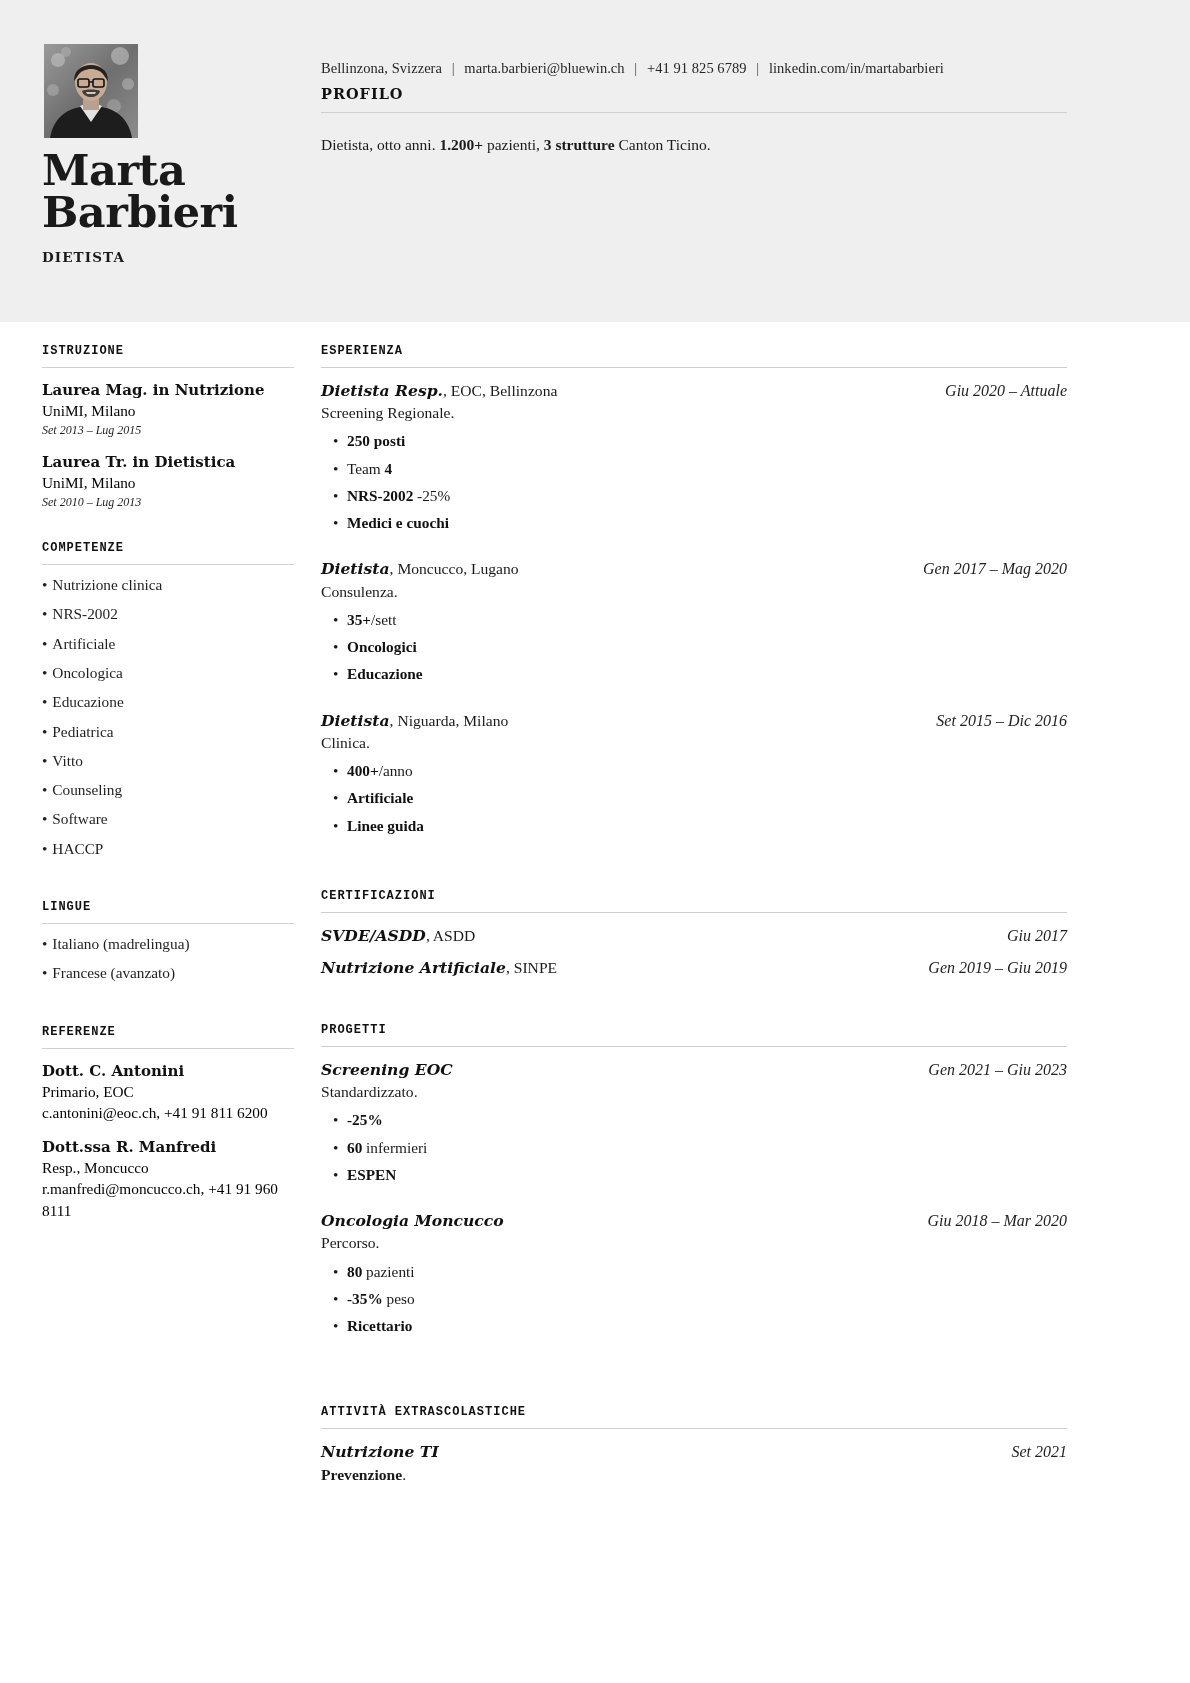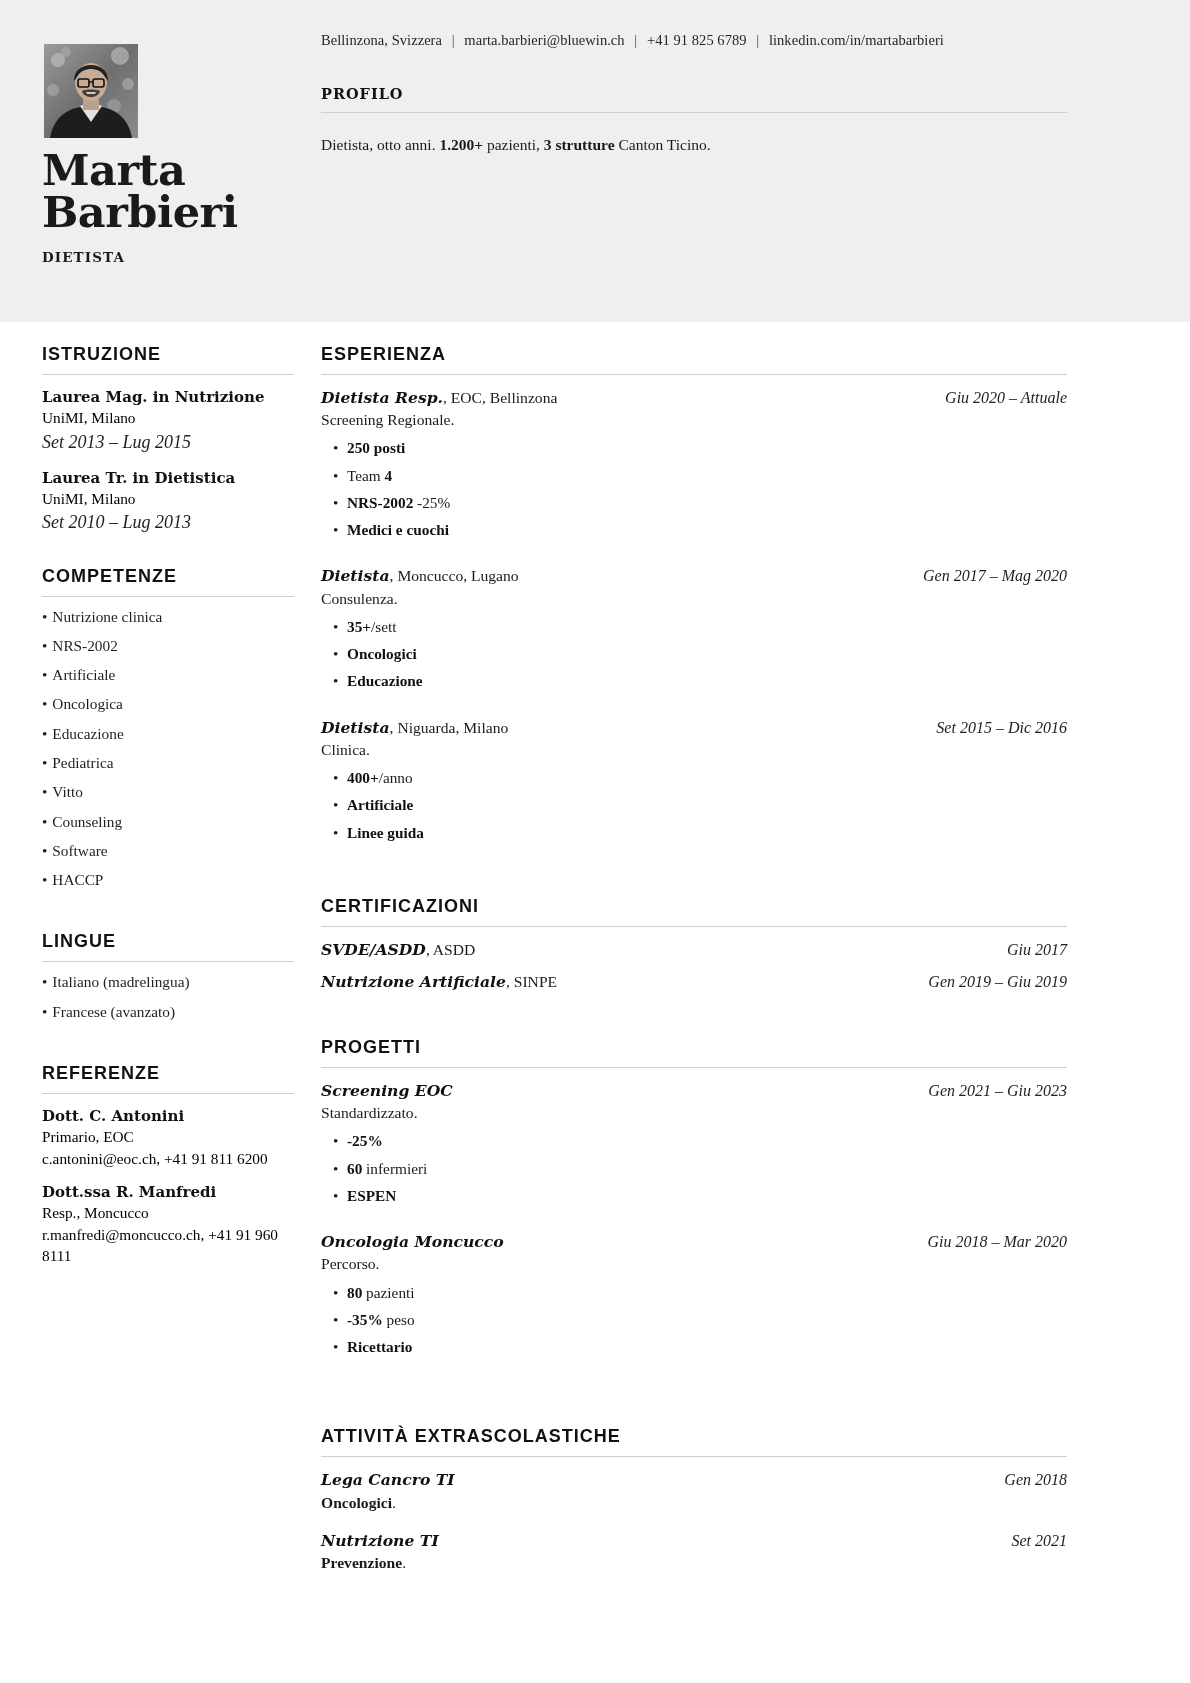--- a/index.html
+++ b/index.html
@@ -61,21 +61,21 @@
     font-weight: bold;
     font-size: 13.5px;
     letter-spacing: 1.1px;
     margin-top: 16px;
     color: #1a1a1a;
   }
 
   .contact-line {
     position: absolute;
     left: 321px;
-    top: 32px;
+    top: 60px;
     font-size: 14.5px;
     color: #262626;
     letter-spacing: 0.05px;
     white-space: nowrap;
   }
   .contact-sep {
     display: inline-block;
     padding: 0 6px;
     color: #4a4a4a;
   }
@@ -120,23 +120,23 @@
   }
   .col-right {
     position: absolute;
     left: 321px;
     top: 22px;
     width: 746px;
   }
 
   .block { margin-bottom: 30px; }
   .block-head {
-    font-family: Liberation Sans, sans-serif;
-    font-weight: bold;
-    font-size: 18px;
+    font-family: Liberation Mono, monospace;
+    font-weight: bold;
+    font-size: 12px;
     letter-spacing: 1.0px;
     color: #111;
   }
   .block-rule {
     border-bottom: 1.5px solid #cfcfcf;
     margin-top: 9px;
     margin-bottom: 12px;
   }
 
   
@@ -148,21 +148,21 @@
     line-height: 1.35;
     color: #111;
   }
   .entry-sub {
     font-size: 15.3px;
     line-height: 1.4;
     color: #000000;
   }
   .entry-date-it {
     font-style: italic;
-    font-size: 18px;
+    font-size: 12px;
     line-height: 1.45;
     color: #1f1f1f;
   }
 
   
   .side-list { list-style: none; margin: 0; padding: 0; }
   .side-list li {
     font-size: 15.3px;
     line-height: 1.0;
     padding: 0 0 14px 0;
@@ -459,27 +459,20 @@
           </ul>
         </div>
       </div>
 
       <div class="spacer-md"></div>
 
       <div class="block">
         <div class="block-head">ATTIVITÀ EXTRASCOLASTICHE</div>
         <div class="block-rule"></div>
 
-        <div class="job">
-          <div class="job-row">
-            <div class="job-head"><b>Lega Cancro TI</b></div>
-            <div class="job-date">Gen 2018</div>
-          </div>
-          <div class="job-desc"><b>Oncologici</b><span>.</span></div>
-        </div>
 
         <div class="job">
           <div class="job-row">
             <div class="job-head"><b>Nutrizione TI</b></div>
             <div class="job-date">Set 2021</div>
           </div>
           <div class="job-desc"><b>Prevenzione</b><span>.</span></div>
         </div>
       </div>
 

